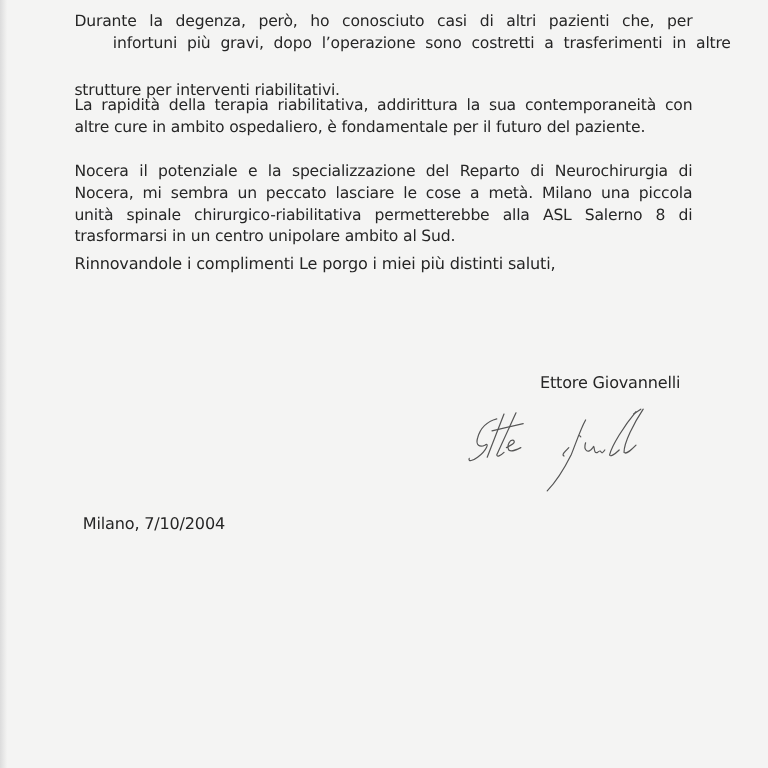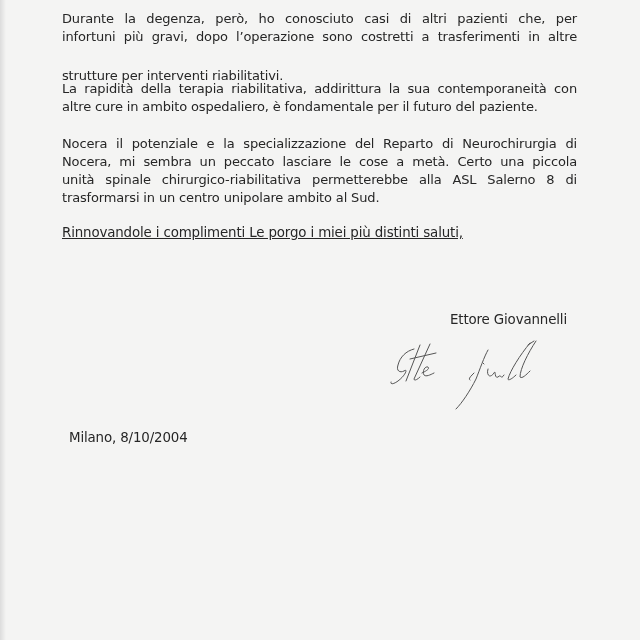--- a/index.html
+++ b/index.html
@@ -52,37 +52,37 @@
   </style>
 </head>
 <body>
 
 <div class="left-edge"></div>
 
 <div>
 
   <div>
     <div class="line" style="top:10px;">Durante la degenza, però,  ho conosciuto casi di  altri pazienti che, per</div>
-    <div class="line" style="top:28px;">infortuni più gravi, dopo l’operazione  sono costretti a trasferimenti in altre</div>
+    <div class="line" style="top:28px;margin-left:32px;">infortuni più gravi, dopo l’operazione  sono costretti a trasferimenti in altre</div>
     <div class="line last" style="top:46px;margin-top:21px;">strutture per interventi riabilitativi.</div>
   </div>
 
   <div>
     <div class="line" style="top:80px;">La rapidità della terapia riabilitativa, addirittura  la sua contemporaneità con</div>
     <div class="line last" style="top:98px;">altre cure in ambito ospedaliero, è fondamentale per il futuro del paziente.</div>
   </div>
 
   <div>
     <div class="line" style="top:135px;">Nocera il potenziale e la specializzazione del Reparto di Neurochirurgia di</div>
-    <div class="line" style="top:153px;">Nocera, mi sembra un peccato lasciare le cose a metà.  Certo una piccola</div>
+    <div class="line" style="top:153px;">Nocera, mi sembra un peccato lasciare le cose a metà.  Milano una piccola</div>
     <div class="line" style="top:171px;">unità spinale chirurgico-riabilitativa permetterebbe alla ASL Salerno 8 di</div>
     <div class="line last" style="top:189px;">trasformarsi in un centro unipolare ambito al Sud.</div>
   </div>
 
-  <div class="single" style="left:62px; top:224px;text-decoration:underline;">Rinnovandole i complimenti Le porgo i miei più distinti saluti,</div>
+  <div class="single" style="left:62px; top:212px;">Rinnovandole i complimenti Le porgo i miei più distinti saluti,</div>
 
   <div class="single" style="left:402px; top:311px;margin-left:48px;">Ettore Giovannelli</div>
 
   <svg class="signature" viewBox="0 0 180 75">
     <g fill="none" stroke="#555" stroke-width="1" stroke-linecap="round" stroke-linejoin="round">
 
       <path d="M44 14 C36 16, 30 22, 28 30 C26 36, 30 38, 34 36 C38 33, 36 40, 28 46 C24 49, 20 50, 21 47"></path>
 
       <path d="M50 10 L36 46"></path>
       <path d="M60 9 L44 44 C44 46, 47 45, 50 42"></path>
@@ -96,14 +96,14 @@
       <path d="M113 28 L114 29"></path>
 
       <path d="M118 34 C116 40, 120 44, 124 38 C126 34, 124 44, 128 42 C132 38, 130 46, 134 40"></path>
 
       <path d="M160 8 C150 20, 140 36, 138 44 C138 46, 142 44, 146 40"></path>
       <path d="M166 6 C158 18, 150 34, 150 42 C152 44, 156 40, 160 36"></path>
       <path d="M158 10 L164 6"></path>
     </g>
   </svg>
 
-  <div class="single" style="left:69px; top:429px;">Milano, 8/10/2004</div>
+  <div class="single" style="left:69px; top:429px;">Milano, 7/10/2004</div>
 </div>
 
 </body></html>

